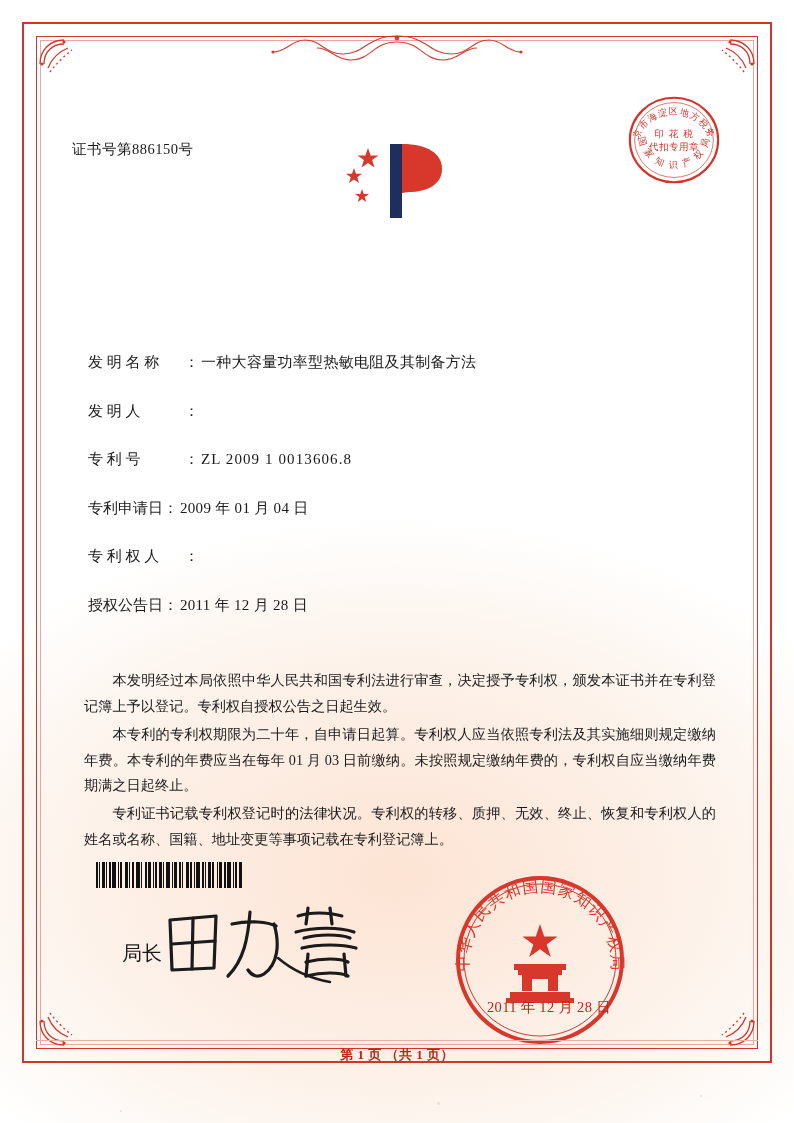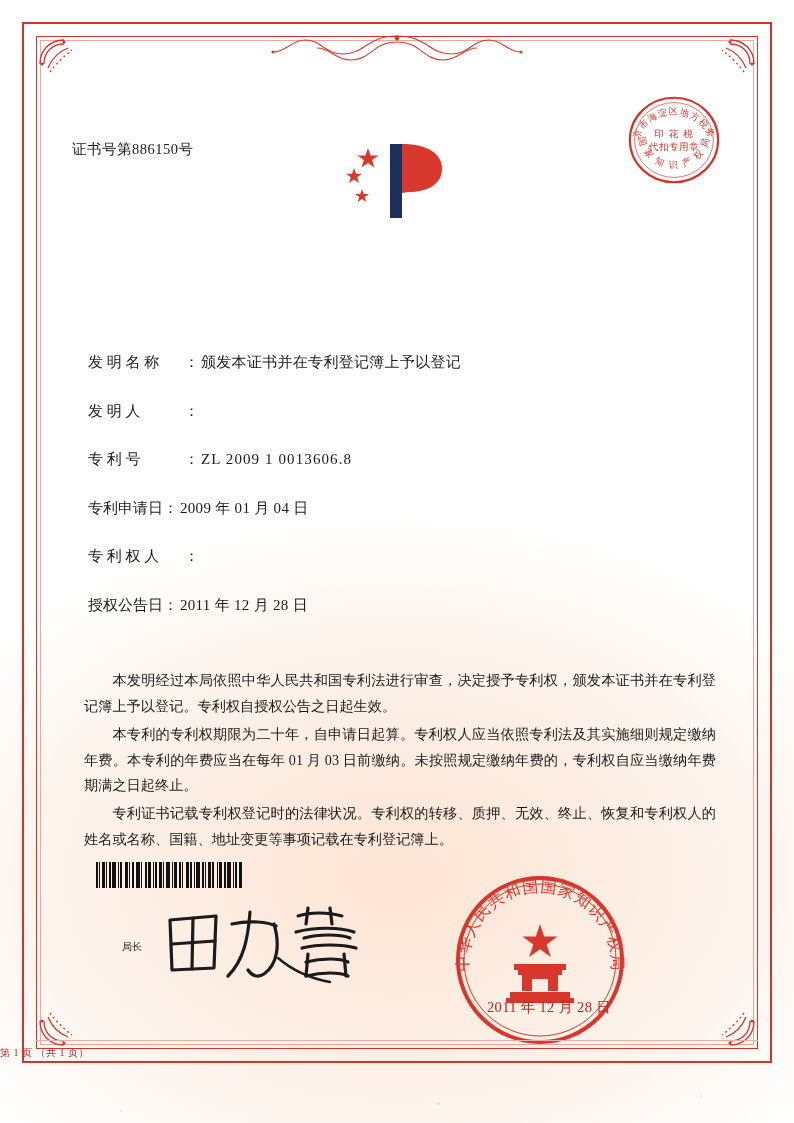--- a/index.html
+++ b/index.html
@@ -181,21 +181,21 @@
     align-items: flex-end;
     gap: 0;
   }
   .barcode i { display: block; background: #111; height: 100%; }
 
   
   .sig-label {
     position: absolute;
     left: 122px;
     top: 940px;
-    font-size: 10px;
+    font-size: 20px;
   }
   .signature {
     position: absolute;
     left: 158px;
     top: 898px;
     width: 215px;
     height: 92px;
     color: #1b1b1b;
   }
   .signature svg { width: 100%; height: 100%; display:block; }
@@ -219,23 +219,25 @@
     font-size: 14.5px;
     color: #b8271d;
     letter-spacing: .3px;
   }
 
   
   .footer {
     position: absolute;
     left: 0; right: 0;
     top: 1046px;
-    font-size: 10px;
+    text-align: center;
+    font-size: 13px;
     color: #b8271d;
     letter-spacing: .5px;
+    font-weight: bold;
   }
   .footer-rule {
     position: absolute;
     left: 36px;
     right: 36px;
     top: 1040px;
     border-top: 1px solid #e4b0a8;
   }
 
   
@@ -344,21 +346,21 @@
       <path d="M70 60 C88 58 100 50 104 38" fill="none" stroke="#d8382c" stroke-width="2"></path>
     </svg>
   </div>
 
 
   <div class="fields">
 
     <div class="field-row">
       <span class="field-label spread">发 明 名 称</span>
       <span class="field-label plain">：</span>
-      <span class="field-value">颁发本证书并在专利登记簿上予以登记</span>
+      <span class="field-value">一种大容量功率型热敏电阻及其制备方法</span>
     </div>
 
     <div class="field-row">
       <span class="field-label spread">发 明 人</span>
       <span class="field-label plain">：</span>
     </div>
 
     <div class="field-row">
       <span class="field-label spread">专 利 号</span>
       <span class="field-label plain">：</span>

